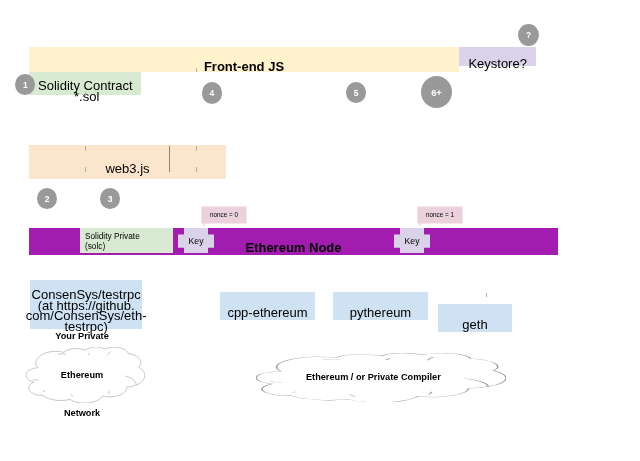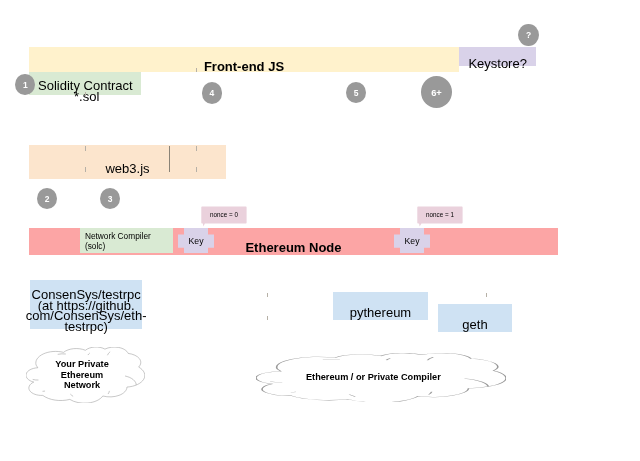--- a/index.html
+++ b/index.html
@@ -12,59 +12,59 @@
   .box.bold{font-weight:bold;}
   .badge{position:absolute;border-radius:50%;background:#999999;color:#ffffff;font-family:"Liberation Sans",sans-serif;
          display:flex;align-items:center;justify-content:center;font-size:8.5px;
          font-weight:bold;line-height:1;padding-top:1.2px;}
   .callout{position:absolute;}
   .callout .txt{position:absolute;left:0;top:0;width:100%;height:100%;display:flex;
        align-items:center;justify-content:center;font-size:6.3px;color:#000;}
   .cloudwrap{position:absolute;}
   .cloudtxt{position:absolute;left:-3.0%;top:0;width:100%;height:100%;display:flex;
        flex-direction:column;align-items:center;justify-content:center;
-       font-size:9.2px;font-weight:bold;color:#000;line-height:10.6px;text-align:center;}
+       font-size:9.2px;font-weight:bold;color:#000;line-height:10.6px;text-align:center;gap:28px;}
   .vline{position:absolute;background:#8a8377;}
   .vline.stub{width:1px;background:#b6b0a6;}
 </style>
 </head>
 <body>
 
 <div id="stage">
 
   <div class="box bold" style="left:29px;top:47px;width:430px;height:25px;background:#fff2cc;">Front-end JS</div>
 
   <div class="box" style="left:459px;top:47px;width:77.3px;height:19px;background:#d9d2e9;">Keystore?</div>
 
   <div class="box" style="left:29px;top:72.3px;width:111.7px;height:23.1px;background:#d9ead3;text-indent:1px;">Solidity Contract &nbsp;*.sol</div>
 
   <div class="box" style="left:29px;top:145px;width:197px;height:34px;background:#fce5cd;">web3.js</div>
 
-  <div class="box bold" style="left:29px;top:227.5px;width:529px;height:27px;background:#fca5a5;">Ethereum Node</div>
+  <div class="box bold" style="left:29px;top:227.5px;width:529px;height:27px;background:#a21caf;">Ethereum Node</div>
 
   <div class="vline" style="left:169.3px;top:145.5px;width:1px;height:26.5px;"></div>
   <div class="vline stub" style="left:85.2px;top:145.5px;height:5px;"></div>
   <div class="vline stub" style="left:85.2px;top:167px;height:5px;"></div>
   <div class="vline stub" style="left:195.6px;top:145.5px;height:5px;"></div>
   <div class="vline stub" style="left:195.6px;top:167px;height:5px;"></div>
   <div class="vline stub" style="left:195.6px;top:68px;height:4px;"></div>
   <div class="vline stub" style="left:85.2px;top:91.5px;height:4px;"></div>
   <div class="vline stub" style="left:195.6px;top:228px;height:4px;"></div>
   <div class="vline stub" style="left:411.5px;top:228px;height:4px;"></div>
   <div class="vline stub" style="left:85.9px;top:280.5px;height:4px;"></div>
   <div class="vline stub" style="left:85.9px;top:324.5px;height:4px;"></div>
   <div class="vline stub" style="left:267.2px;top:292.5px;height:4px;"></div>
   <div class="vline stub" style="left:267.2px;top:316px;height:4px;"></div>
   <div class="vline stub" style="left:380.5px;top:292.5px;height:4px;"></div>
   <div class="vline stub" style="left:380.5px;top:316px;height:4px;"></div>
   <div class="vline stub" style="left:485.7px;top:292.5px;height:4px;"></div>
   <div class="vline stub" style="left:485.7px;top:316px;height:4px;"></div>
 
   <div style="position:absolute;left:80px;top:227.5px;width:93px;height:25.5px;background:#d9ead3;"></div>
-  <div style="position:absolute;left:84.9px;top:232.2px;font-size:8.3px;line-height:9px;white-space:nowrap;">Network Compiler</div>
+  <div style="position:absolute;left:84.9px;top:232.2px;font-size:8.3px;line-height:9px;white-space:nowrap;">Solidity Private</div>
   <div style="position:absolute;left:84.9px;top:242.2px;font-size:8.3px;line-height:9px;white-space:nowrap;">(solc)</div>
 
   <div style="position:absolute;left:178px;top:227.5px;width:36px;height:25.5px;">
     <svg width="36" height="25.5" viewBox="0 0 36 25.5">
       <path d="M6 0 H30 V25.5 H6 Z M0 6.4 H36 V19.7 H0 Z" fill="#d9d2e9"></path>
     </svg>
     <span class="boxtxt" style="position:absolute;left:0;top:0.3px;width:36px;height:25.5px;display:flex;align-items:center;justify-content:center;font-size:8.7px;">Key</span>
   </div>
   <div style="position:absolute;left:394px;top:227.5px;width:36px;height:25.5px;">
     <svg width="36" height="25.5" viewBox="0 0 36 25.5">
@@ -85,20 +85,21 @@
     </svg>
     <div class="txt" style="height:17.5px;">nonce = 1</div>
   </div>
 
   <div class="box" style="left:30px;top:280px;width:112.3px;height:48.5px;background:#cfe2f3;flex-direction:column;line-height:10.7px;">
     <span>ConsenSys/testrpc</span>
     <span>(at https://github.</span>
     <span>com/ConsenSys/eth-</span>
     <span>testrpc)</span>
   </div>
+  <div class="box" style="left:220px;top:292px;width:95px;height:28px;background:#cfe2f3;">cpp-ethereum</div>
   <div class="box" style="left:333px;top:292px;width:95px;height:28px;background:#cfe2f3;">pythereum</div>
   <div class="box" style="left:438px;top:304px;width:74px;height:28px;background:#cfe2f3;">geth</div>
 
   <div class="badge" style="left:15.3px;top:73.9px;width:20.2px;height:20.4px;">1</div>
   <div class="badge" style="left:37px;top:188px;width:20px;height:20px;">2</div>
   <div class="badge" style="left:100px;top:188px;width:20px;height:20px;">3</div>
   <div class="badge" style="left:201.6px;top:82.1px;width:20.6px;height:20.6px;">4</div>
   <div class="badge" style="left:346px;top:82px;width:20px;height:20px;">5</div>
   <div class="badge" style="left:421px;top:76px;width:31px;height:31px;font-size:9.4px;">6+</div>
   <div class="badge" style="left:518px;top:24px;width:21px;height:21px;">?</div>

